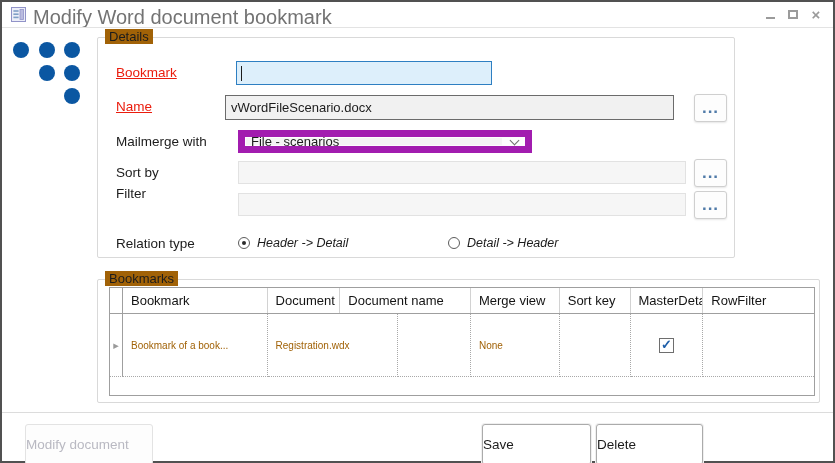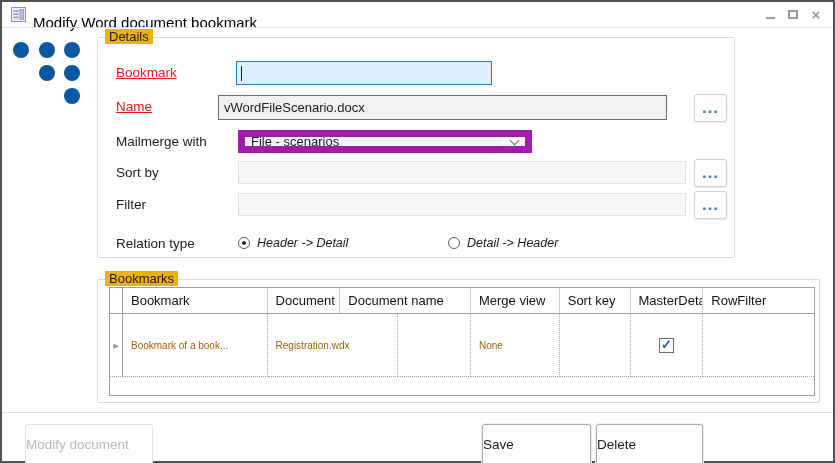--- a/index.html
+++ b/index.html
@@ -9,33 +9,33 @@
   .dialog{
     position:relative; width:835px; height:463px; background:#fff;
     box-shadow: inset 0 0 0 2px #515151;
     overflow:hidden;
   }
 
   
   .titlebar{ position:absolute; left:2px; top:2px; right:2px; height:25px; background:#fff; }
   .titlebar-sep{ position:absolute; left:2px; top:27px; width:831px; height:1px; background:#e3e3e3; }
   .app-icon{ position:absolute; left:8px; top:4px; width:17px; height:17px; display:block; }
-  .win-title{ position:absolute; left:31px; top:4px; font-size:15px; color:#000000; white-space:nowrap;margin-top:8px; }
+  .win-title{ position:absolute; left:31px; top:4px; font-size:20px; color:#737373; white-space:nowrap; }
   .wincontrols{ position:absolute; right:10px; top:0; height:25px; display:flex; align-items:center; gap:9px; }
   .winbtn{ width:14px; height:16px; display:flex; align-items:center; justify-content:center; cursor:default; }
   .min-glyph{ display:block; width:9px; height:2px; background:#9b9b9b; margin-top:6px; }
   .max-glyph{ display:block; width:10px; height:9px; border:2px solid #9b9b9b; }
   .close-glyph{ font-size:15px; font-weight:bold; color:#9b9b9b; line-height:14px; }
 
   
   .dot{ position:absolute; width:16px; height:16px; border-radius:50%; background:#0b57a2; }
 
   
   .groupbox{ position:absolute; border:1px solid #d9d9d9; border-radius:2px; background:#fff; }
-  .groupbox-legend{ position:absolute; top:-9px; left:7px; background:#eab308; padding:0 4px; font-size:13px; color:#1c1c1c; }
+  .groupbox-legend{ position:absolute; top:-9px; left:7px; background:#a16207; padding:0 4px; font-size:13px; color:#1c1c1c; }
   .gb-details{ left:97px; top:37px; width:638px; height:221px; }
   .gb-bookmarks{ left:97px; top:279px; width:723px; height:124px; }
 
   .fld-label{ position:absolute; font-size:13.5px; color:#1c1c1c; white-space:nowrap; }
   .fld-label.required{ color:#ea1c0d; text-decoration:underline; }
 
   .txt{ position:absolute; border:1px solid #6b6b6b; background:#f1f1f1; font-family:"Liberation Sans",sans-serif; font-size:13px; color:#1c1c1c; padding:0 5px; outline:none; }
   .txt.focused{
     background:#ddeffb; border:1.5px solid #2e7fc2;
     background-image:linear-gradient(#1c1c1c,#1c1c1c);
@@ -111,36 +111,36 @@
     <span class="dot" style="left:64px;top:88px"></span>
   </div>
 
   <div class="groupbox gb-details">
     <span class="groupbox-legend">Details</span>
 
     <span class="fld-label required" style="left:18px;top:27px">Bookmark</span>
     <input class="txt focused" style="left: 138px; top: 23px; width: 256px; height: 24px;" value="">
 
     <span class="fld-label required" style="left:18px;top:61px">Name</span>
-    <input class="txt" style="left: 120px; top: 57px; width: 449px; height: 25px;" value="vWordFileScenario.docx">
+    <input class="txt" style="left: 127px; top: 57px; width: 449px; height: 25px;" value="vWordFileScenario.docx">
     <button class="browse-btn" style="left:596px;top:56px">...</button>
 
     <span class="fld-label" style="left:18px;top:96px">Mailmerge with</span>
     <div class="combo" style="left:140px;top:92px;width:294px;height:23px">
       <span class="combo-text">File - scenarios</span>
       <span class="combo-chevron">
           <span class="chev"></span>
         </span>
     </div>
 
     <span class="fld-label" style="left:18px;top:127px">Sort by</span>
     <input class="txt disabled" style="left: 140px; top: 123px; width: 448px; height: 23px;" value="">
     <button class="browse-btn" style="left:596px;top:121px">...</button>
 
-    <span class="fld-label" style="left:18px;top:159px">Filter</span>
+    <span class="fld-label" style="left:18px;top:148px">Filter</span>
     <input class="txt disabled" style="left: 140px; top: 155px; width: 448px; height: 23px;" value="">
     <button class="browse-btn" style="left:596px;top:153px">...</button>
 
     <span class="fld-label" style="left:18px;top:198px">Relation type</span>
     <div class="radio-group" style="left:140px;top:198px">
       <span class="radio checked"></span>
       <span class="radio-label">Header -&gt; Detail</span>
     </div>
     <div class="radio-group" style="left:350px;top:198px">
       <span class="radio"></span>

